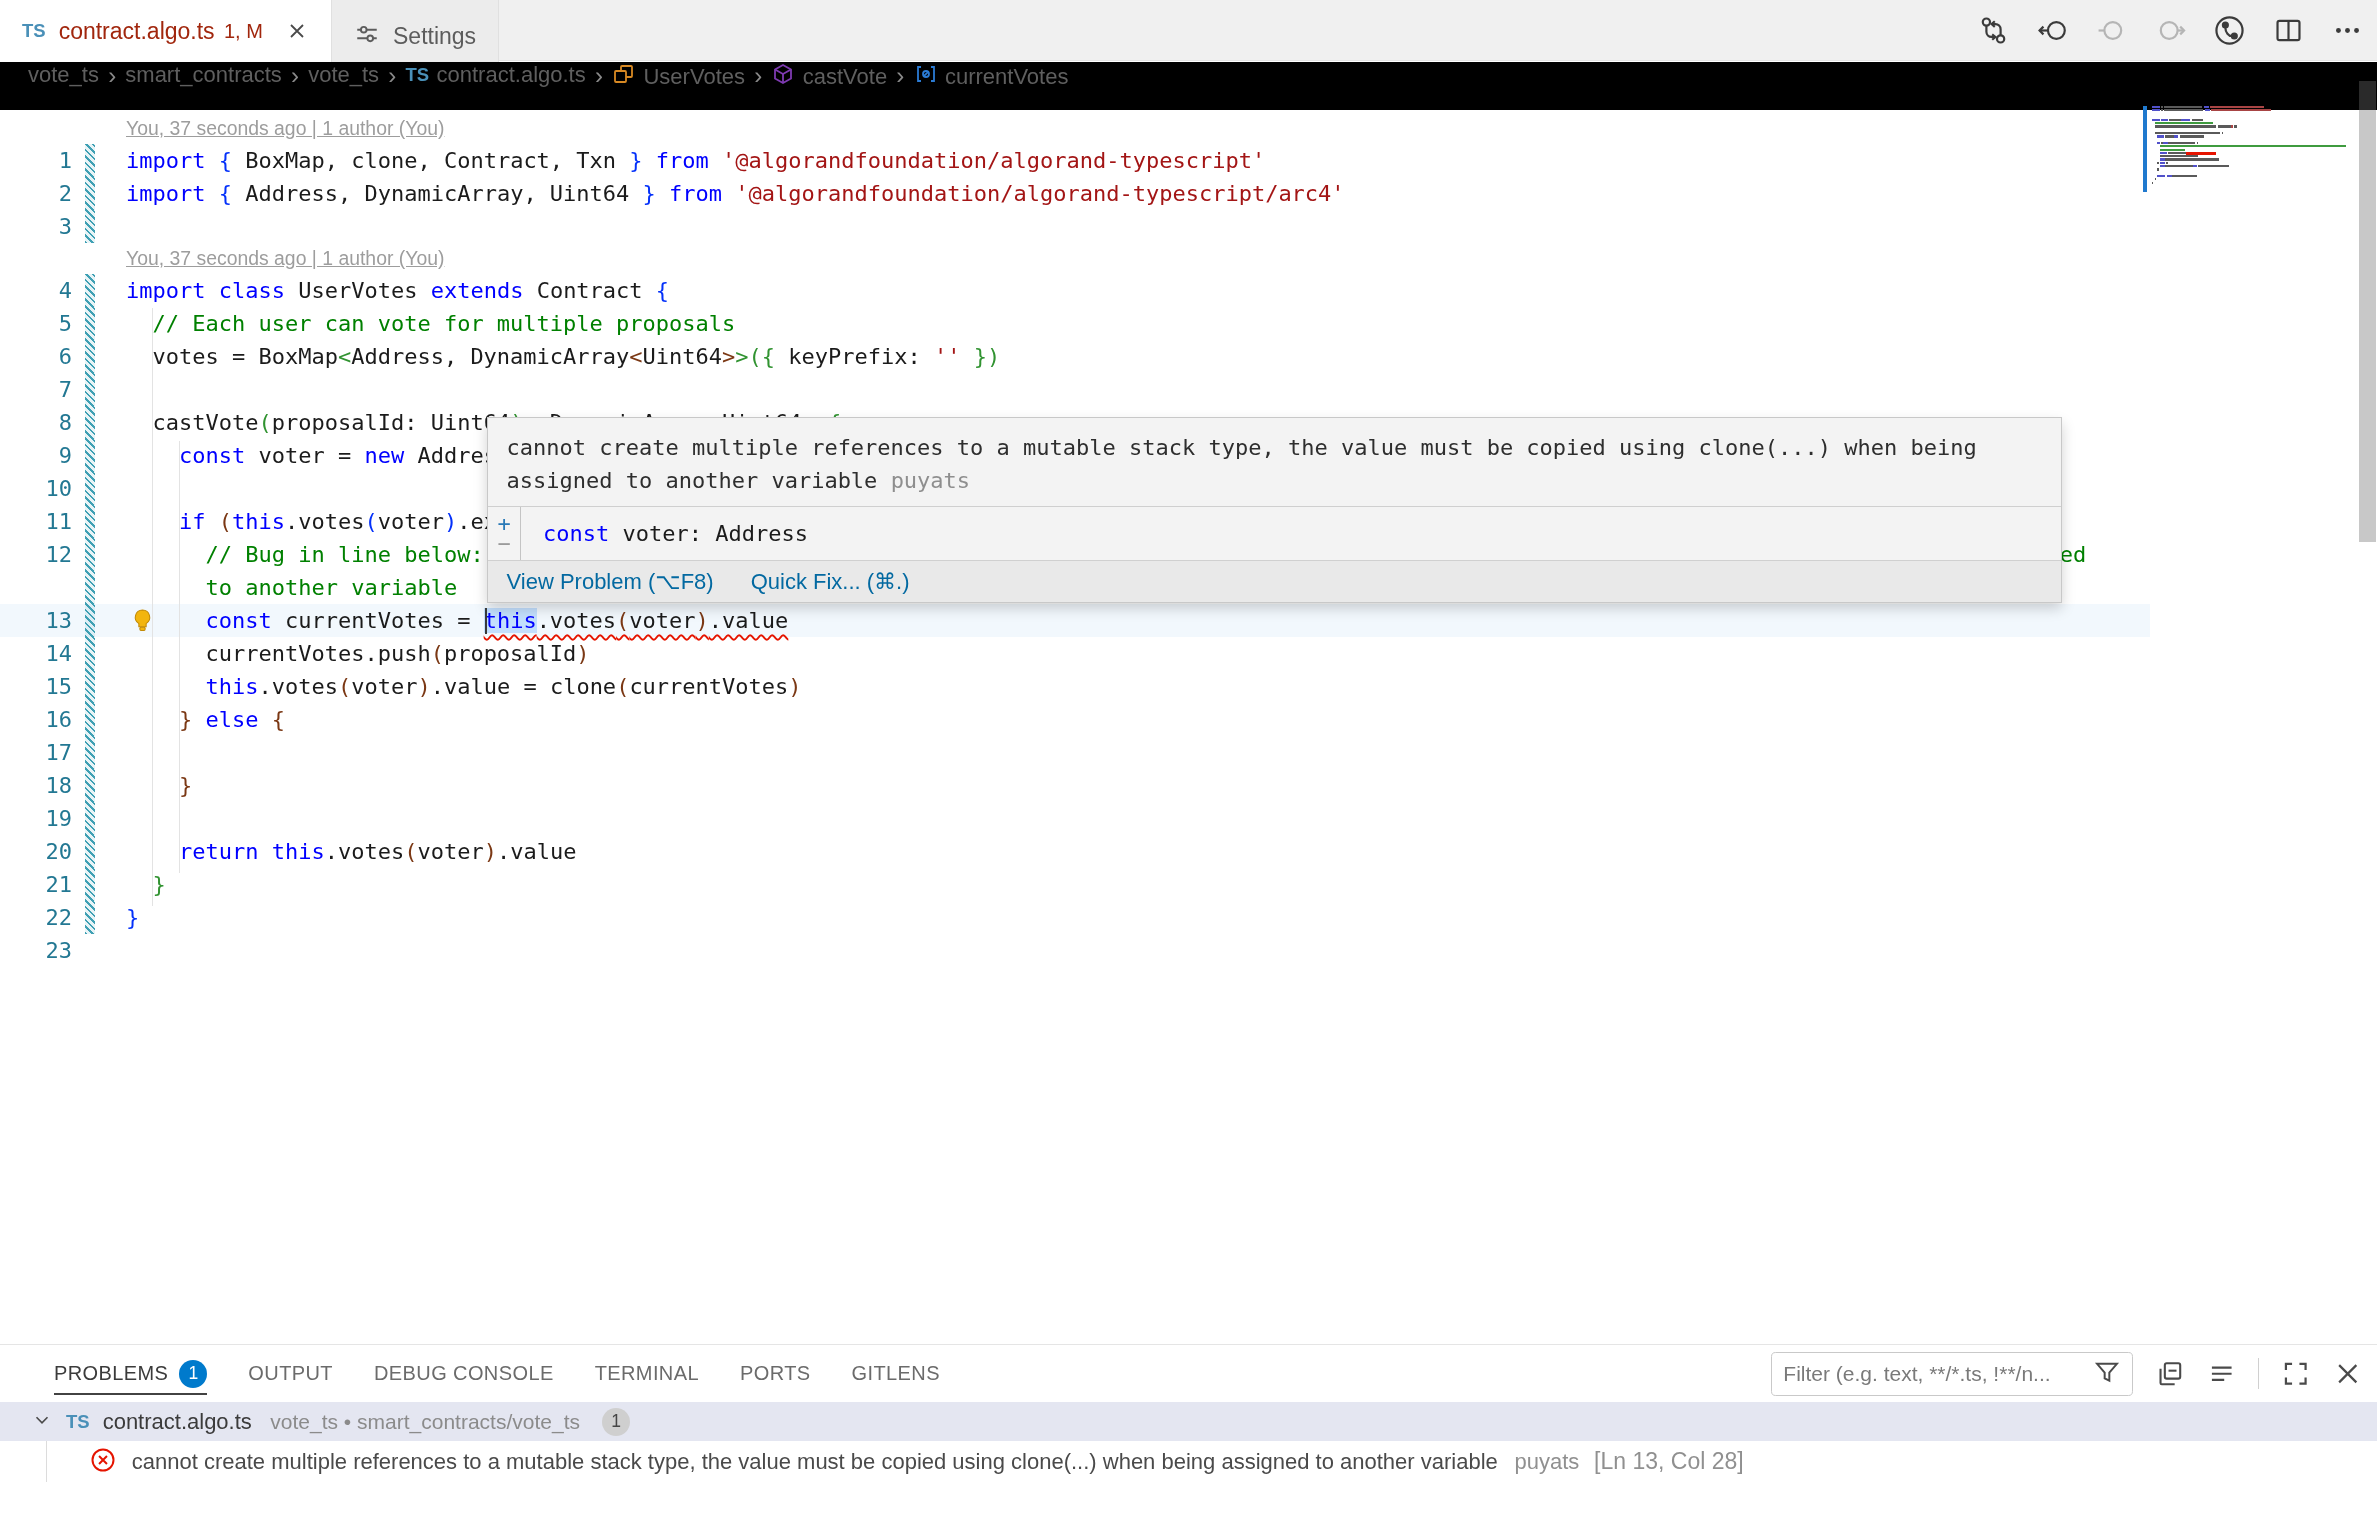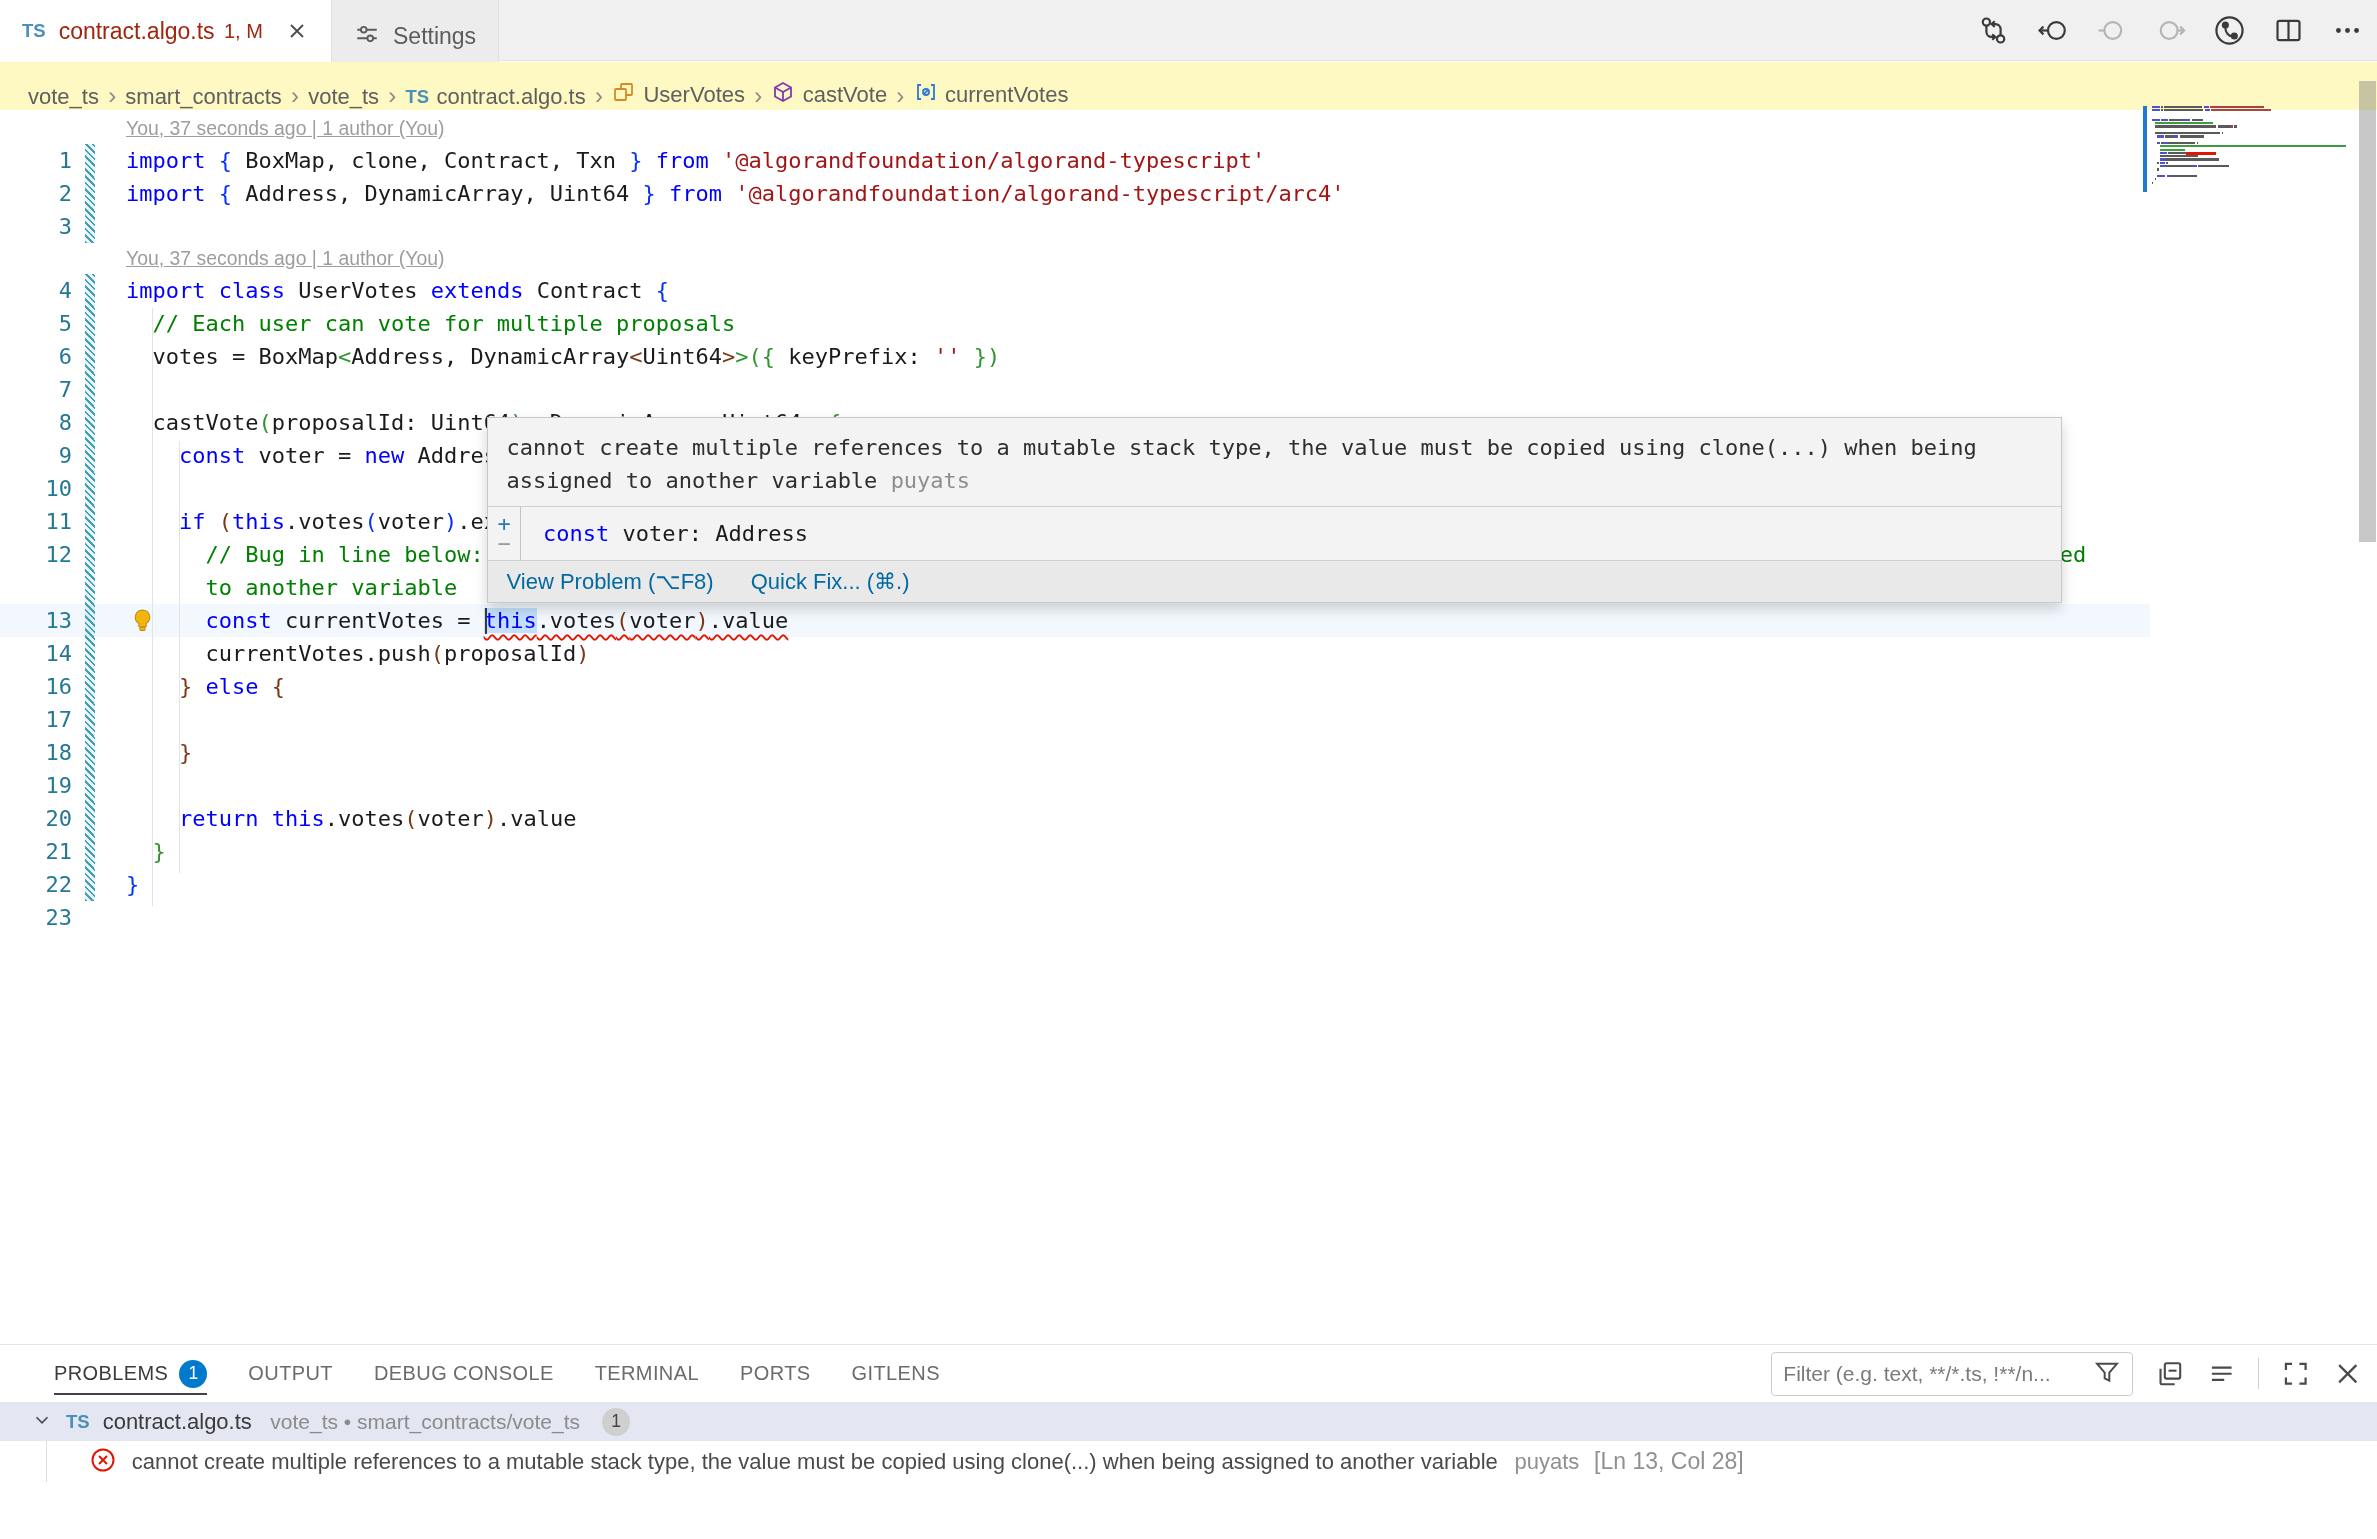--- a/index.html
+++ b/index.html
@@ -16,22 +16,22 @@
   .tab.inactive { background:#ececec; color:#5c5c5c; }
   .fticon { font-family:"Liberation Sans",sans-serif; font-weight:bold; font-size:18.5px; color:#4a90b8; }
   .tabtitle.error { color:#a1260d; }
   .tabdecor { color:#a1260d; font-size:20px; margin-left:-3.7px; }
   .tabclose { margin-left:9.2px; display:flex; align-items:center; }
   .editor-actions { position:absolute; right:13px; top:0; height:61px; display:flex;
                     align-items:center; gap:26px; }
   .eaicon { width:33px; height:33px; display:flex; align-items:center; justify-content:center; }
 
   
-  .breadcrumb { position:absolute; top:62px; left:0; right:0; height:48px; background:#fef9c3;
-                display:flex; align-items:flex-end; padding-left:28px; font-size:22px; color:#5f5f5f; }
+  .breadcrumb { position:absolute; top:62px; left:0; right:0; height:48px; background:#000000;
+                display:flex; align-items:flex-start; padding-left:28px; font-size:22px; color:#5f5f5f; }
   .bc-item { display:flex; align-items:center; gap:7.4px; }
   .bc-sep { margin:0 9.2px; color:#8a8a8a; font-size:24px; }
 
   
   #code-area { position:absolute; top:113px; left:0; width:2150px; height:868px; }
   .crow { position:relative; height:33px; }
   .crow.blamerow { height:31px; }
   .blame { margin-left:126px; font-size:19.4px; line-height:31px; color:#9d9d9d; white-space:pre;text-decoration:underline; }
   .lnum { position:absolute; left:0; top:0; width:72px; text-align:right; color:#237893;
           font-family:"DejaVu Sans Mono", monospace; font-size:22px; line-height:33px; }
@@ -318,20 +318,25 @@
           </svg></div>
         <div class="ctext"><span class="pl">      </span><span class="kw">const</span><span class="pl"> currentVotes = </span><span class="kw hl err">this</span><span class="pl err">.votes</span><span class="b3 err">(</span><span class="pl err">voter</span><span class="b3 err">)</span><span class="pl err">.value</span></div>
         <div class="cursor"></div>
       </div>
       <div class="crow">
         <div class="lnum">14</div>
         <div class="modbar"></div>
         <div class="ctext"><span class="pl">      currentVotes.push</span><span class="b3">(</span><span class="pl">proposalId</span><span class="b3">)</span></div>
       </div>
       <div class="crow">
+        <div class="lnum">15</div>
+        <div class="modbar"></div>
+        <div class="ctext"><span class="pl">      </span><span class="kw">this</span><span class="pl">.votes</span><span class="b3">(</span><span class="pl">voter</span><span class="b3">)</span><span class="pl">.value = clone</span><span class="b3">(</span><span class="pl">currentVotes</span><span class="b3">)</span></div>
+      </div>
+      <div class="crow">
         <div class="lnum">16</div>
         <div class="modbar"></div>
         <div class="ctext"><span class="pl">    </span><span class="b3">}</span><span class="pl"> </span><span class="kw">else</span><span class="pl"> </span><span class="b3">{</span></div>
       </div>
       <div class="crow">
         <div class="lnum">17</div>
         <div class="modbar"></div>
       </div>
       <div class="crow">
         <div class="lnum">18</div>

